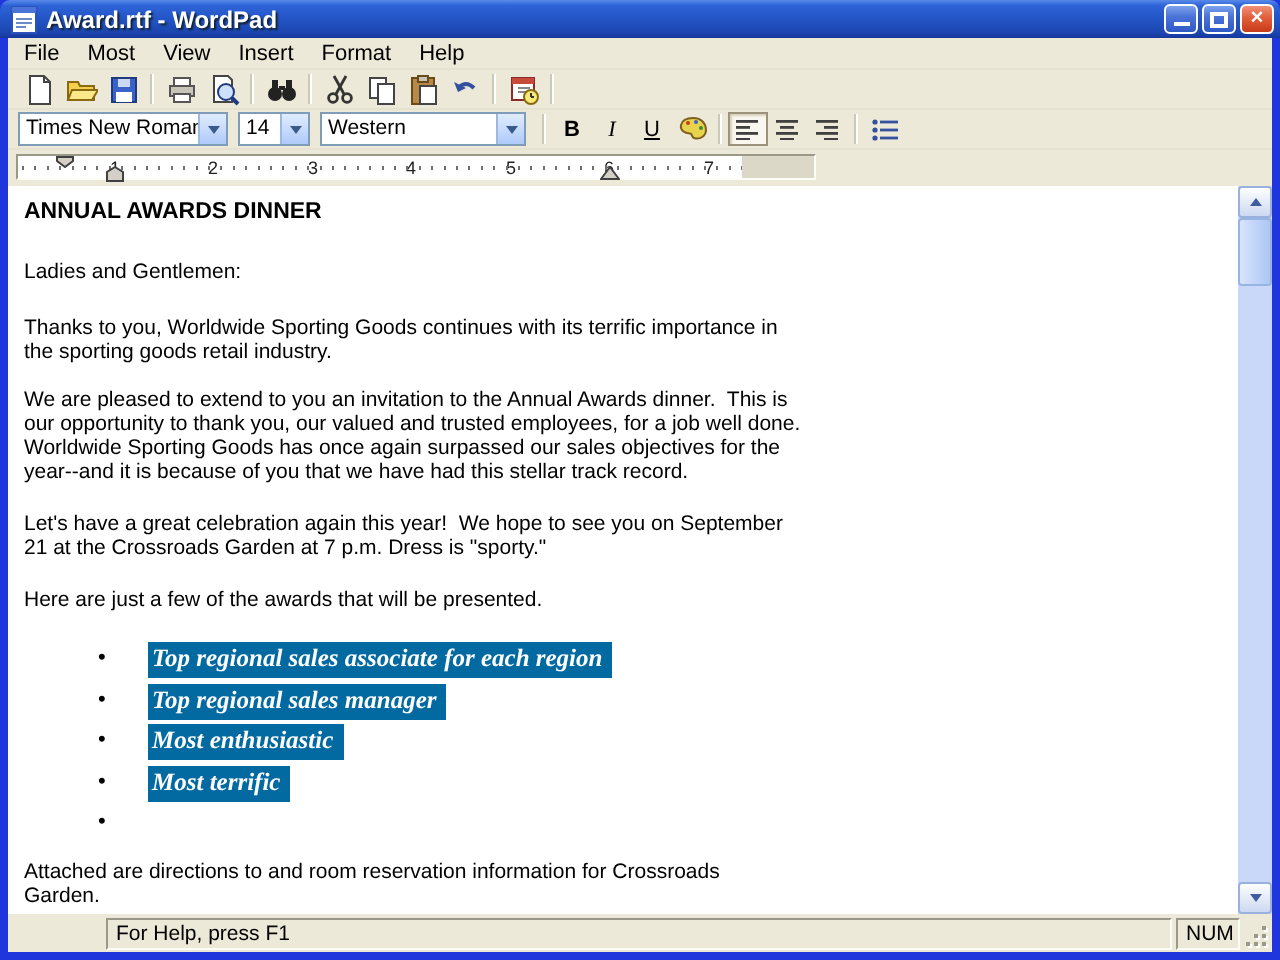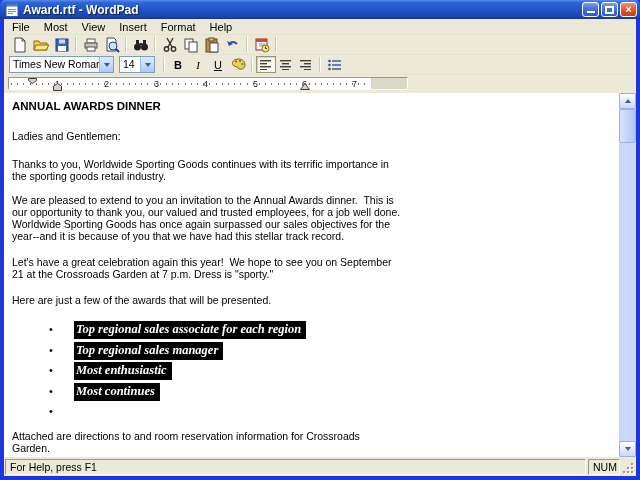--- a/index.html
+++ b/index.html
@@ -62,21 +62,21 @@
 
   
   .docwrap { flex:1; display:flex; overflow:hidden; }
   .doc { flex:1; background:#fff; overflow:hidden; padding:7px 4px 0 8px; color:#000; }
   .doc .h { font-weight:bold; font-size:11.5px; margin-bottom:18px; white-space:pre; }
   .doc .para { font-size:10.5px; line-height:12px; white-space:pre; margin-bottom:14px; }
   .doc .sal { margin-bottom:16px; }
   .awards { margin:6px 0 7px 0; }
   .award-row { position:relative; height:20.5px; }
   .award-row .dot { position:absolute; left:37px; top:3px; font-size:11px; }
-  .award-row .txt { position:absolute; left:62px; top:1px; background:#000000; color:#fff;
+  .award-row .txt { position:absolute; left:62px; top:1px; background:#0369a1; color:#fff;
     font-family:"Liberation Serif", serif; font-weight:bold; font-style:italic;
     font-size:12.5px; padding:1px 5px 2px 2px; white-space:nowrap; }
 
   
   .vscroll { width:17px; background:#c9d8f8; display:flex; flex-direction:column; }
   .sbtn { height:16px; background:linear-gradient(180deg,#fdfefe,#cdd9f2); border:1px solid #9ab1dd;
     border-radius:2px; display:flex; align-items:center; justify-content:center; }
   .sbtn .tri-up { width:0;height:0;border-left:3px solid transparent;border-right:3px solid transparent;
     border-bottom:4px solid #3e5c9e; }
   .sbtn .tri-dn { width:0;height:0;border-left:3px solid transparent;border-right:3px solid transparent;
@@ -84,21 +84,21 @@
   .thumb { height:34px; margin:0; background:linear-gradient(90deg,#d8e4fc,#c2d4f8 50%,#aec6f2);
     border:1px solid #98b4e2; border-radius:2px; }
   .strack { flex:1; }
 
   
   .statusbar { height:19px; display:flex; align-items:stretch; padding:2px 1px 1px 1px; gap:2px;
     font-size:10.5px; }
   .spanel { border-top:1px solid #9a9889; border-left:1px solid #9a9889;
     border-bottom:1px solid #fdfdf8; border-right:1px solid #fdfdf8;
     padding:1px 4px 0 4px; white-space:nowrap; overflow:hidden; }
-  .spanel.main { flex:1; }
+  .spanel.main { flex:1;margin-left:48px; }
   .spanel.num { width:32px; text-align:left; }
   .grip { width:13px; position:relative; }
   .grip i { position:absolute; width:2px; height:2px; background:#9a9889; box-shadow:1px 1px 0 #fff; }
   .grip i:nth-child(1){right:2px;bottom:2px}.grip i:nth-child(2){right:2px;bottom:6px}
   .grip i:nth-child(3){right:6px;bottom:2px}.grip i:nth-child(4){right:2px;bottom:10px}
   .grip i:nth-child(5){right:6px;bottom:6px}.grip i:nth-child(6){right:10px;bottom:2px}
 
   svg { display:block; }
 </style>
 </head>
@@ -227,20 +227,26 @@
 
     <div class="formatbar">
       <div class="combo" style="width:105px">
         <span>Times New Roman</span>
         <div class="arrowbox">
             <div class="tri"></div>
           </div>
       </div>
       <div class="combo" style="width:36px">
         <span>14</span>
+        <div class="arrowbox">
+            <div class="tri"></div>
+          </div>
+      </div>
+      <div class="combo" style="width:103px">
+        <span>Western</span>
         <div class="arrowbox">
             <div class="tri"></div>
           </div>
       </div>
       <div class="sep"></div>
       <div class="fbtn" style="font-weight:bold">B</div>
       <div class="fbtn" style="font-style:italic;font-family:'Liberation Serif',serif">I</div>
       <div class="fbtn" style="text-decoration:underline">U</div>
       <div class="fbtn">
         <svg width="15" height="14" viewBox="0 0 15 14">
@@ -333,21 +339,21 @@
           <div class="award-row">
             <span class="dot">•</span>
             <span class="txt">Top regional sales manager</span>
           </div>
           <div class="award-row">
             <span class="dot">•</span>
             <span class="txt">Most enthusiastic</span>
           </div>
           <div class="award-row">
             <span class="dot">•</span>
-            <span class="txt">Most continues</span>
+            <span class="txt">Most terrific</span>
           </div>
           <div class="award-row">
             <span class="dot">•</span>
           </div>
         </div>
 
         <div class="para" style="margin-bottom:0">Attached are directions to and room reservation information for Crossroads
 Garden.</div>
 
       </div>

